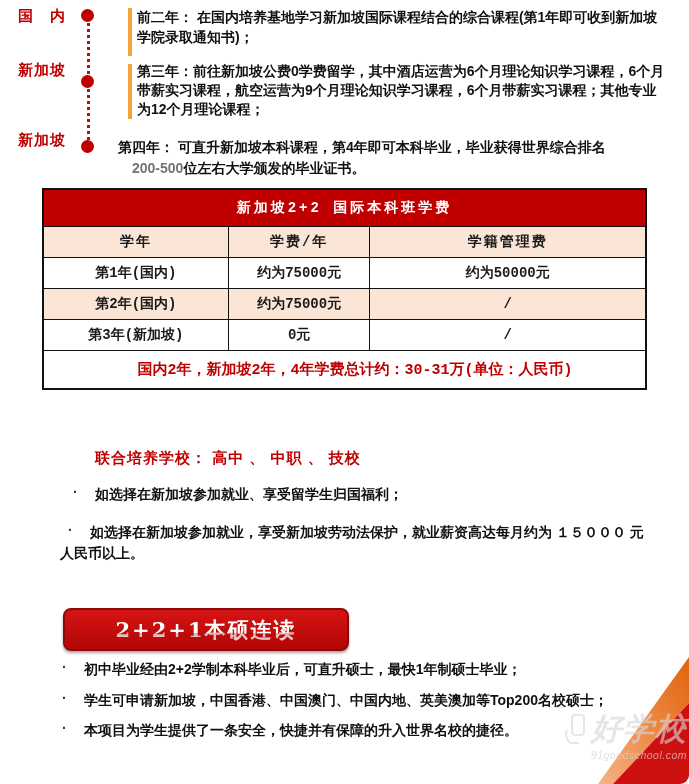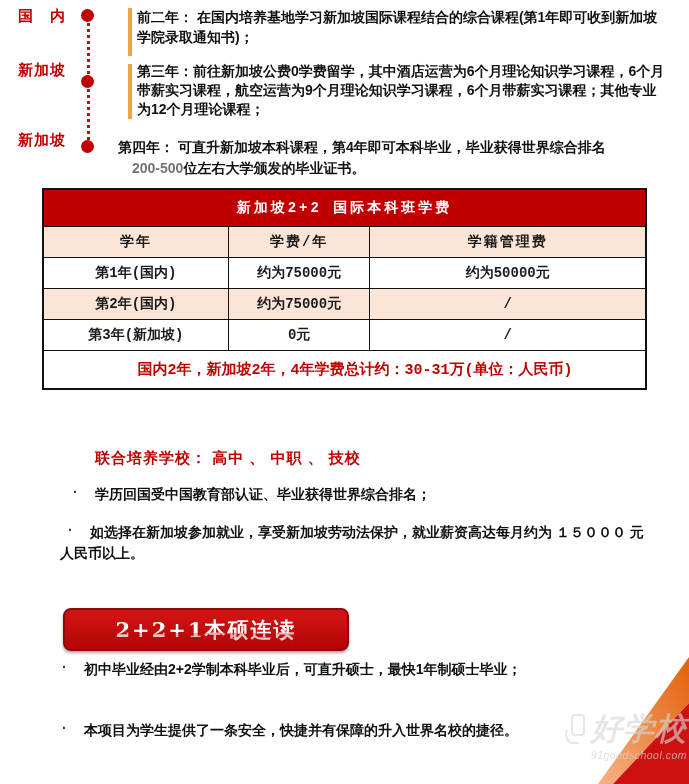--- a/index.html
+++ b/index.html
@@ -1,19 +1,19 @@
 <!DOCTYPE html>
 <html><head>
 <meta charset="utf-8">
 <style>
   html,body{margin:0;padding:0;}
   body{background:#fff;}
   .page{
     position:relative;width:689px;height:784px;background:#ffffff;overflow:hidden;
-    font-family:"Liberation Sans","DejaVu Sans",sans-serif;color:#1a1a1a;
+    font-family:"Liberation Sans","DejaVu Sans",sans-serif;color:#1a1a1a;border-radius:9px;
   }
   
   .tl-label{position:absolute;left:18px;color:#c00000;font-weight:bold;font-size:15px;letter-spacing:1px;}
   .tl-line{position:absolute;left:87px;top:16px;height:132px;width:0;border-left:3px dotted #b01414;}
   .tl-dot{position:absolute;left:81px;width:13px;height:13px;border-radius:50%;background:#c00000;}
   .para{position:absolute;font-size:14px;font-weight:bold;line-height:20px;color:#111;}
   .obar{position:absolute;left:128px;width:4px;background:#f2a33c;}
   .hl-red{color:#737373;text-align:right;}
   
   table.fee{
@@ -110,27 +110,28 @@
       <td>/</td>
     </tr>
     <tr class="t-sum">
       <td colspan="3">国内2年，新加坡2年，4年学费总计约：30-31万(单位：人民币)</td>
     </tr>
   </tbody>
     </table>
 
   <div class="joint">联合培养学校： 高中 、 中职 、 技校</div>
 
-  <div class="bullet" style="left:95px;top:484px;width:560px">学历回国受中国教育部认证、毕业获得世界综合排名；</div>
+  <div class="bullet" style="left:95px;top:484px;width:560px">如选择在新加坡参加就业、享受留学生归国福利；</div>
   <div class="bullet" style="left:60px;top:522px;width:595px;text-indent:30px">如选择在新加坡参加就业，享受新加坡劳动法保护，就业薪资高达每月约为 １５０００ 元人民币以上。</div>
 
   <div class="banner">2+2+1本硕连读</div>
   <div class="banner-reflection"></div>
 
   <div class="bullet" style="left:84px;top:659px;width:560px">初中毕业经由2+2学制本科毕业后，可直升硕士，最快1年制硕士毕业；</div>
+  <div class="bullet" style="left:84px;top:690px;width:575px">学生可申请新加坡，中国香港、中国澳门、中国内地、英美澳加等Top200名校硕士；</div>
   <div class="bullet" style="left:84px;top:720px;width:575px">本项目为学生提供了一条安全，快捷并有保障的升入世界名校的捷径。</div>
 
   <svg class="corner" viewBox="0 0 100 140">
     <defs>
       <linearGradient id="og" x1="1" y1="0" x2="0" y2="1">
         <stop offset="0" stop-color="#e2620a"></stop>
         <stop offset="1" stop-color="#f6b285"></stop>
       </linearGradient>
     </defs>
     <polygon points="100,13 100,59 24,140 9,140" fill="url(#og)"></polygon>

